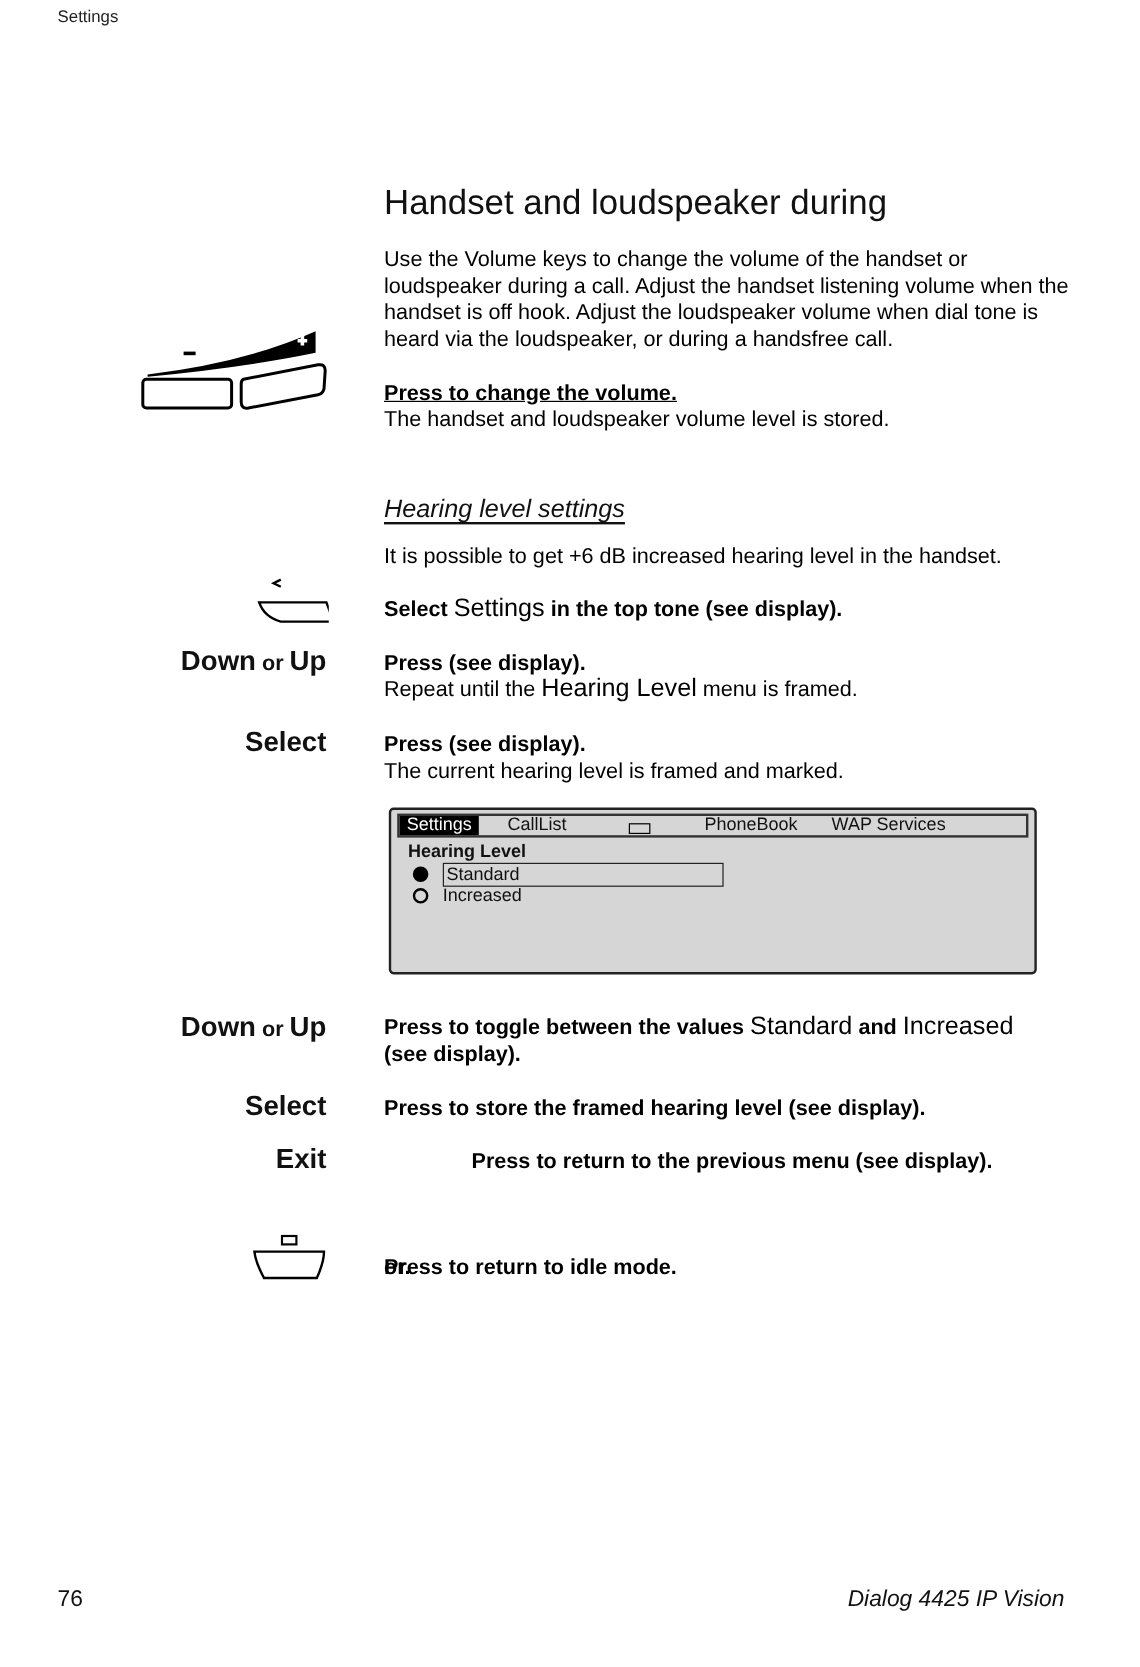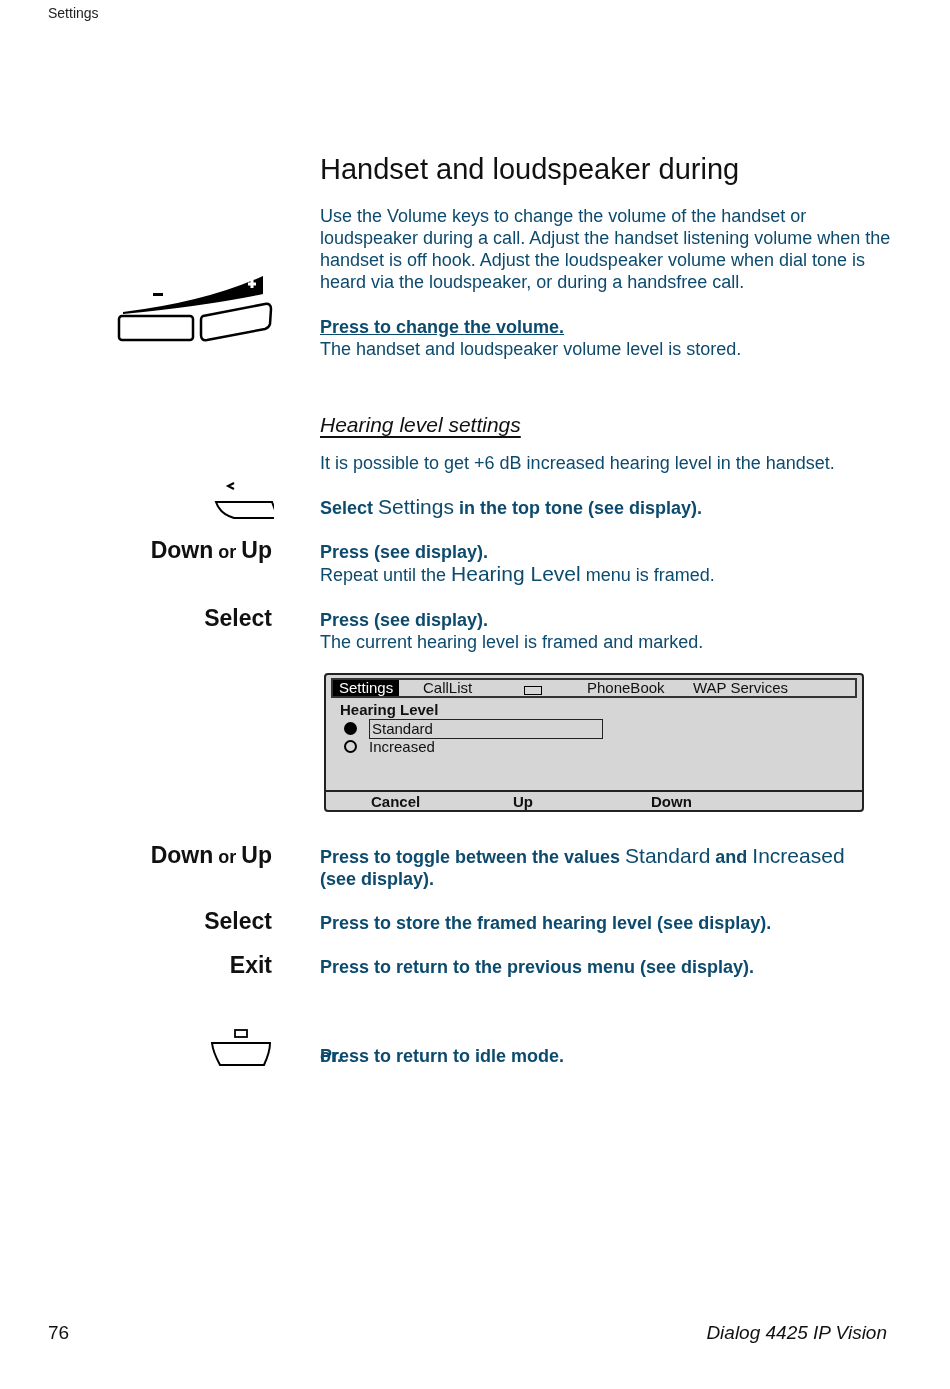--- a/index.html
+++ b/index.html
@@ -1,21 +1,21 @@
 <!DOCTYPE html>
 <html><head>
 <meta charset="utf-8">
 <style>
   html, body { margin: 0; padding: 0; background: #ffffff; }
   body { width: 950px; height: 1389px; position: relative; overflow: hidden;
          font-family: "Liberation Sans", sans-serif; color: #111; }
   .abs { position: absolute; }
   .header { left: 48px; top: 5px; font-size: 14px; color: #222; }
   .title { left: 320px; top: 153px; font-size: 29px; color: #111; }
-  .p { left: 320px; font-size: 18px; line-height: 22px; color: #0c4a6e; width: 580px; }
+  .p { left: 320px; font-size: 18px; line-height: 22px; color: #000000; width: 580px; }
   .b { font-weight: bold; }
   .section-title { left: 320px; top: 413px; font-size: 21px; font-style: italic; text-decoration: underline; text-underline-offset: 4px; }
   .key { right: 678px; font-size: 23px; font-weight: bold; text-align: right; }
   .key .small { font-size: 18px; }
   .big { font-size: 21px; font-weight: normal; }
   .footer-left { left: 48px; top: 1322px; font-size: 19px; }
   .footer-right { right: 63px; top: 1322px; font-size: 19px; font-style: italic; }
 
   .display { left: 324px; top: 673px; width: 540px; height: 139px; background: #d6d6d6;
              border: 2px solid #222; border-radius: 4px; box-sizing: border-box; font-size: 15px; }
@@ -79,35 +79,30 @@
   </div>
   <div class="display-heading">Hearing Level</div>
   <div class="opt" style="top:45px;">
     <span class="radio on"></span>
     <span class="opt-label framed">Standard</span>
   </div>
   <div class="opt" style="top:63px;">
     <span class="radio"></span>
     <span class="opt-label">Increased</span>
   </div>
-  <div class="softkeys">
-    <span class="sk" style="left:45px;">Cancel</span>
-    <span class="sk" style="left:187px;">Up</span>
-    <span class="sk" style="left:325px;">Down</span>
-  </div>
 </div>
 
 <div class="abs key" style="top:842px;"><span>Down</span><span class="small"> or </span><span>Up</span></div>
 <div class="abs p b" style="top:845px; width:600px;"><span>Press to toggle between the values </span><span class="big">Standard</span><span> and </span><span class="big">Increased</span><br><span>(see display).</span></div>
 
 <div class="abs key" style="top:908px;">Select</div>
 <div class="abs p b" style="top:912px;">Press to store the framed hearing level (see display).</div>
 
 <div class="abs key" style="top:952px;">Exit</div>
-<div class="abs p b" style="top:956px;">Press to return to the previous menu (see display).</div>
+<div class="abs p b" style="top:956px;text-align:center;">Press to return to the previous menu (see display).</div>
 
 <div class="abs p b" style="top:1001px;margin-top:44px;">or.</div>
 
 <svg class="abs" style="left:208px; top:1026px;" width="66" height="44">
   <rect x="27" y="4" width="12" height="7" fill="#fff" stroke="#000" stroke-width="1.8"></rect>
   <path d="M4 17 L62 17 Q62 26 56 39 L12 39 Q5 26 4 17 Z" fill="#fff" stroke="#000" stroke-width="2"></path>
 </svg>
 <div class="abs p b" style="top:1045px;">Press to return to idle mode.</div>
 
 <div class="abs footer-left">76</div>

